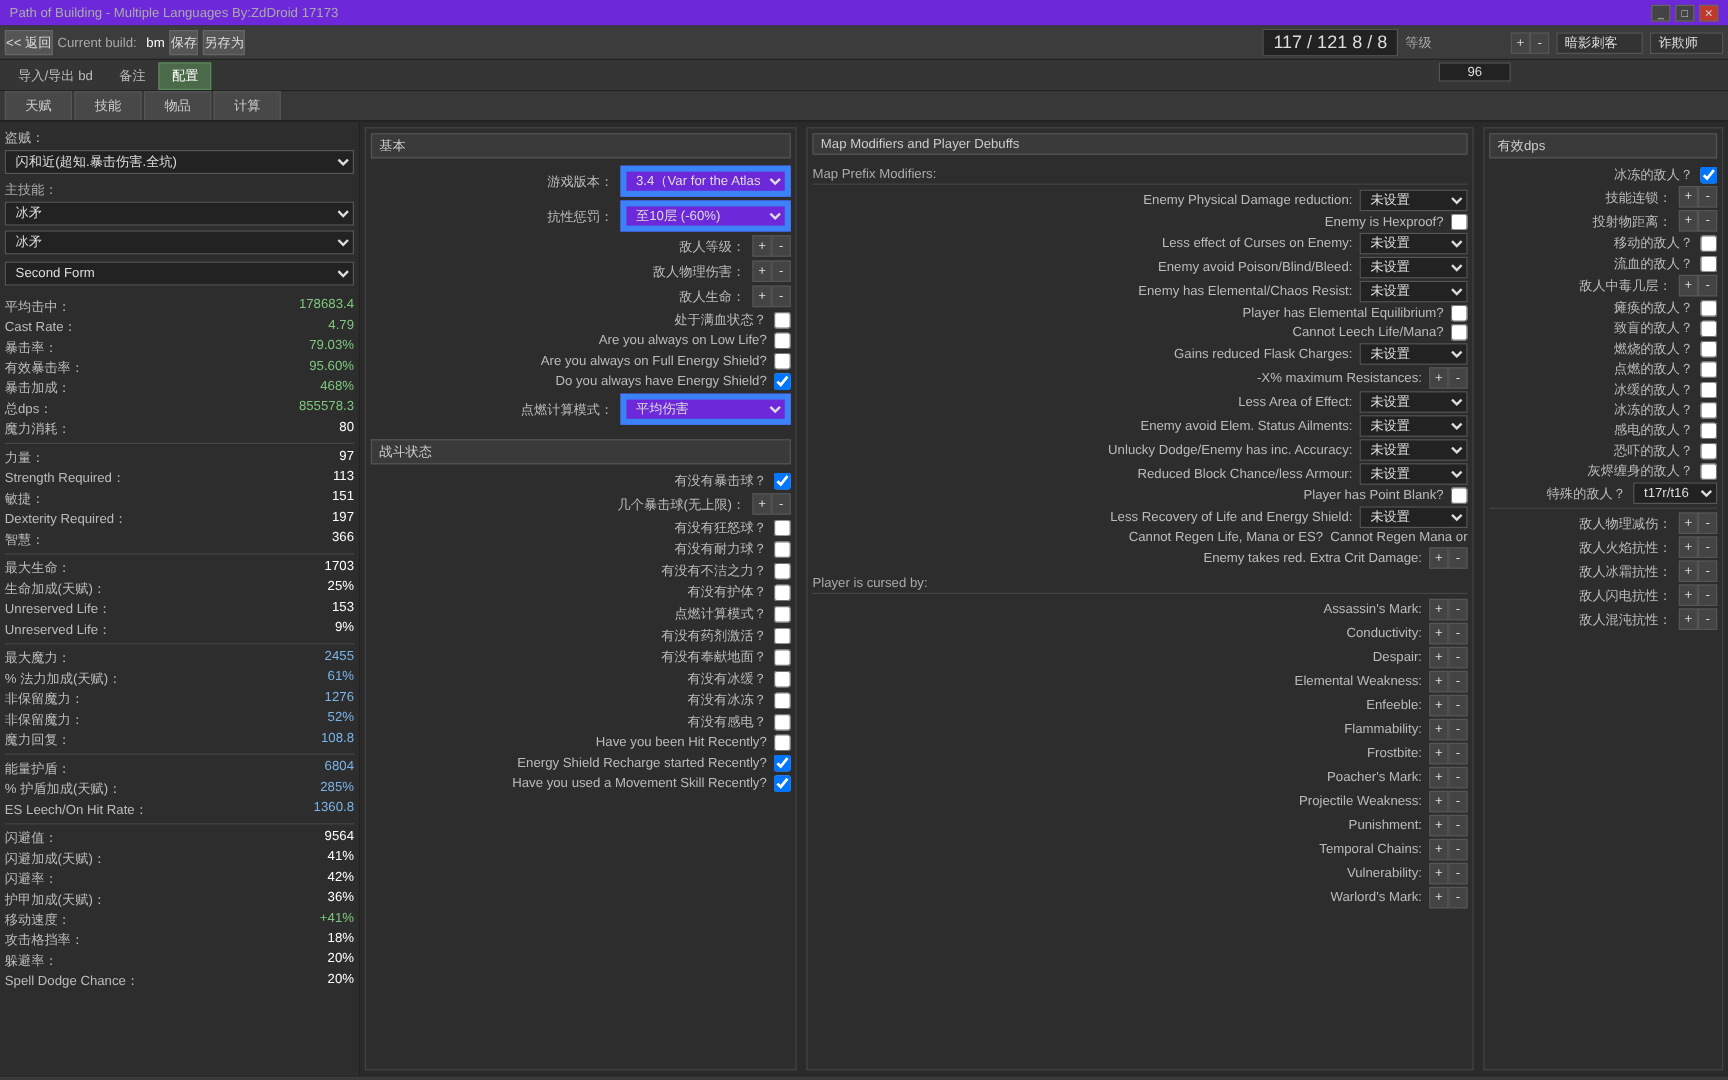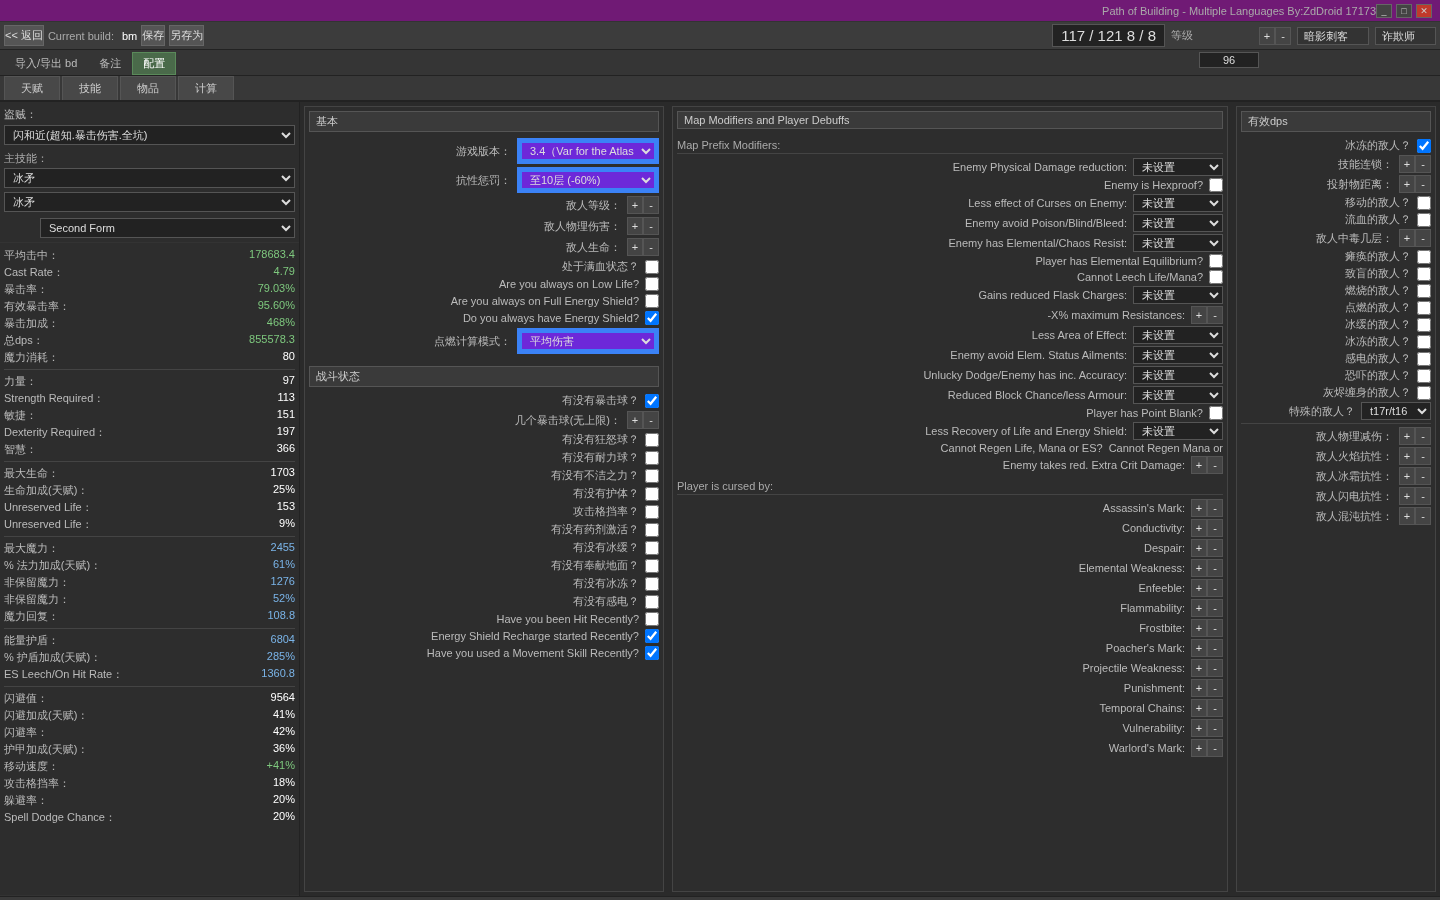--- a/index.html
+++ b/index.html
@@ -7,27 +7,27 @@
       font-family: 'Segoe UI', Tahoma, Geneva, Verdana, sans-serif;
       font-size: 11px;
       background: #2a2a2a;
       color: #ddd;
       width: 1440px;
       height: 900px;
       overflow: hidden;
     }
     
     .title-bar {
-      background: #701a75;
+      background: #6d28d9;
       color: #aaa;
       height: 22px;
       display: flex;
       align-items: center;
       padding: 0 8px;
-      justify-content: flex-end;
+      justify-content: space-between;
       border-bottom: 1px solid #333;
     }
     .title-bar-title { font-size: 11px; }
     .title-bar-controls { display: flex; gap: 4px; }
     .title-btn {
       width: 16px; height: 14px;
       background: #444;
       border: 1px solid #666;
       color: #ccc;
       font-size: 9px;
@@ -110,21 +110,20 @@
       border: 1px solid #555;
       color: #ddd;
       padding: 2px 4px;
       font-size: 11px;
       margin: 2px 0;
     }
     .form-select-row {
       display: flex;
       gap: 4px;
       align-items: flex-start;
-      margin-left: 36px;
     }
     .form-select {
       flex: 1;
       background: #222;
       border: 1px solid #555;
       color: #ddd;
       padding: 2px 4px;
       font-size: 11px;
     }
 
@@ -602,33 +601,33 @@
           </div>
           <div class="form-row">
             <label>有没有不洁之力？</label>
             <input type="checkbox" class="checkbox-input" style="">
           </div>
           <div class="form-row">
             <label>有没有护体？</label>
             <input type="checkbox" class="checkbox-input" style="">
           </div>
           <div class="form-row">
-            <label>攻击格挡率？</label>
+            <label>点燃计算模式？</label>
             <input type="checkbox" class="checkbox-input" style="">
           </div>
           <div class="form-row">
             <label>有没有药剂激活？</label>
             <input type="checkbox" class="checkbox-input" style="">
           </div>
           <div class="form-row">
+            <label>有没有奉献地面？</label>
+            <input type="checkbox" class="checkbox-input" style="">
+          </div>
+          <div class="form-row">
             <label>有没有冰缓？</label>
-            <input type="checkbox" class="checkbox-input" style="">
-          </div>
-          <div class="form-row">
-            <label>有没有奉献地面？</label>
             <input type="checkbox" class="checkbox-input" style="">
           </div>
           <div class="form-row">
             <label>有没有冰冻？</label>
             <input type="checkbox" class="checkbox-input" style="">
           </div>
           <div class="form-row">
             <label>有没有感电？</label>
             <input type="checkbox" class="checkbox-input" style="">
           </div>

